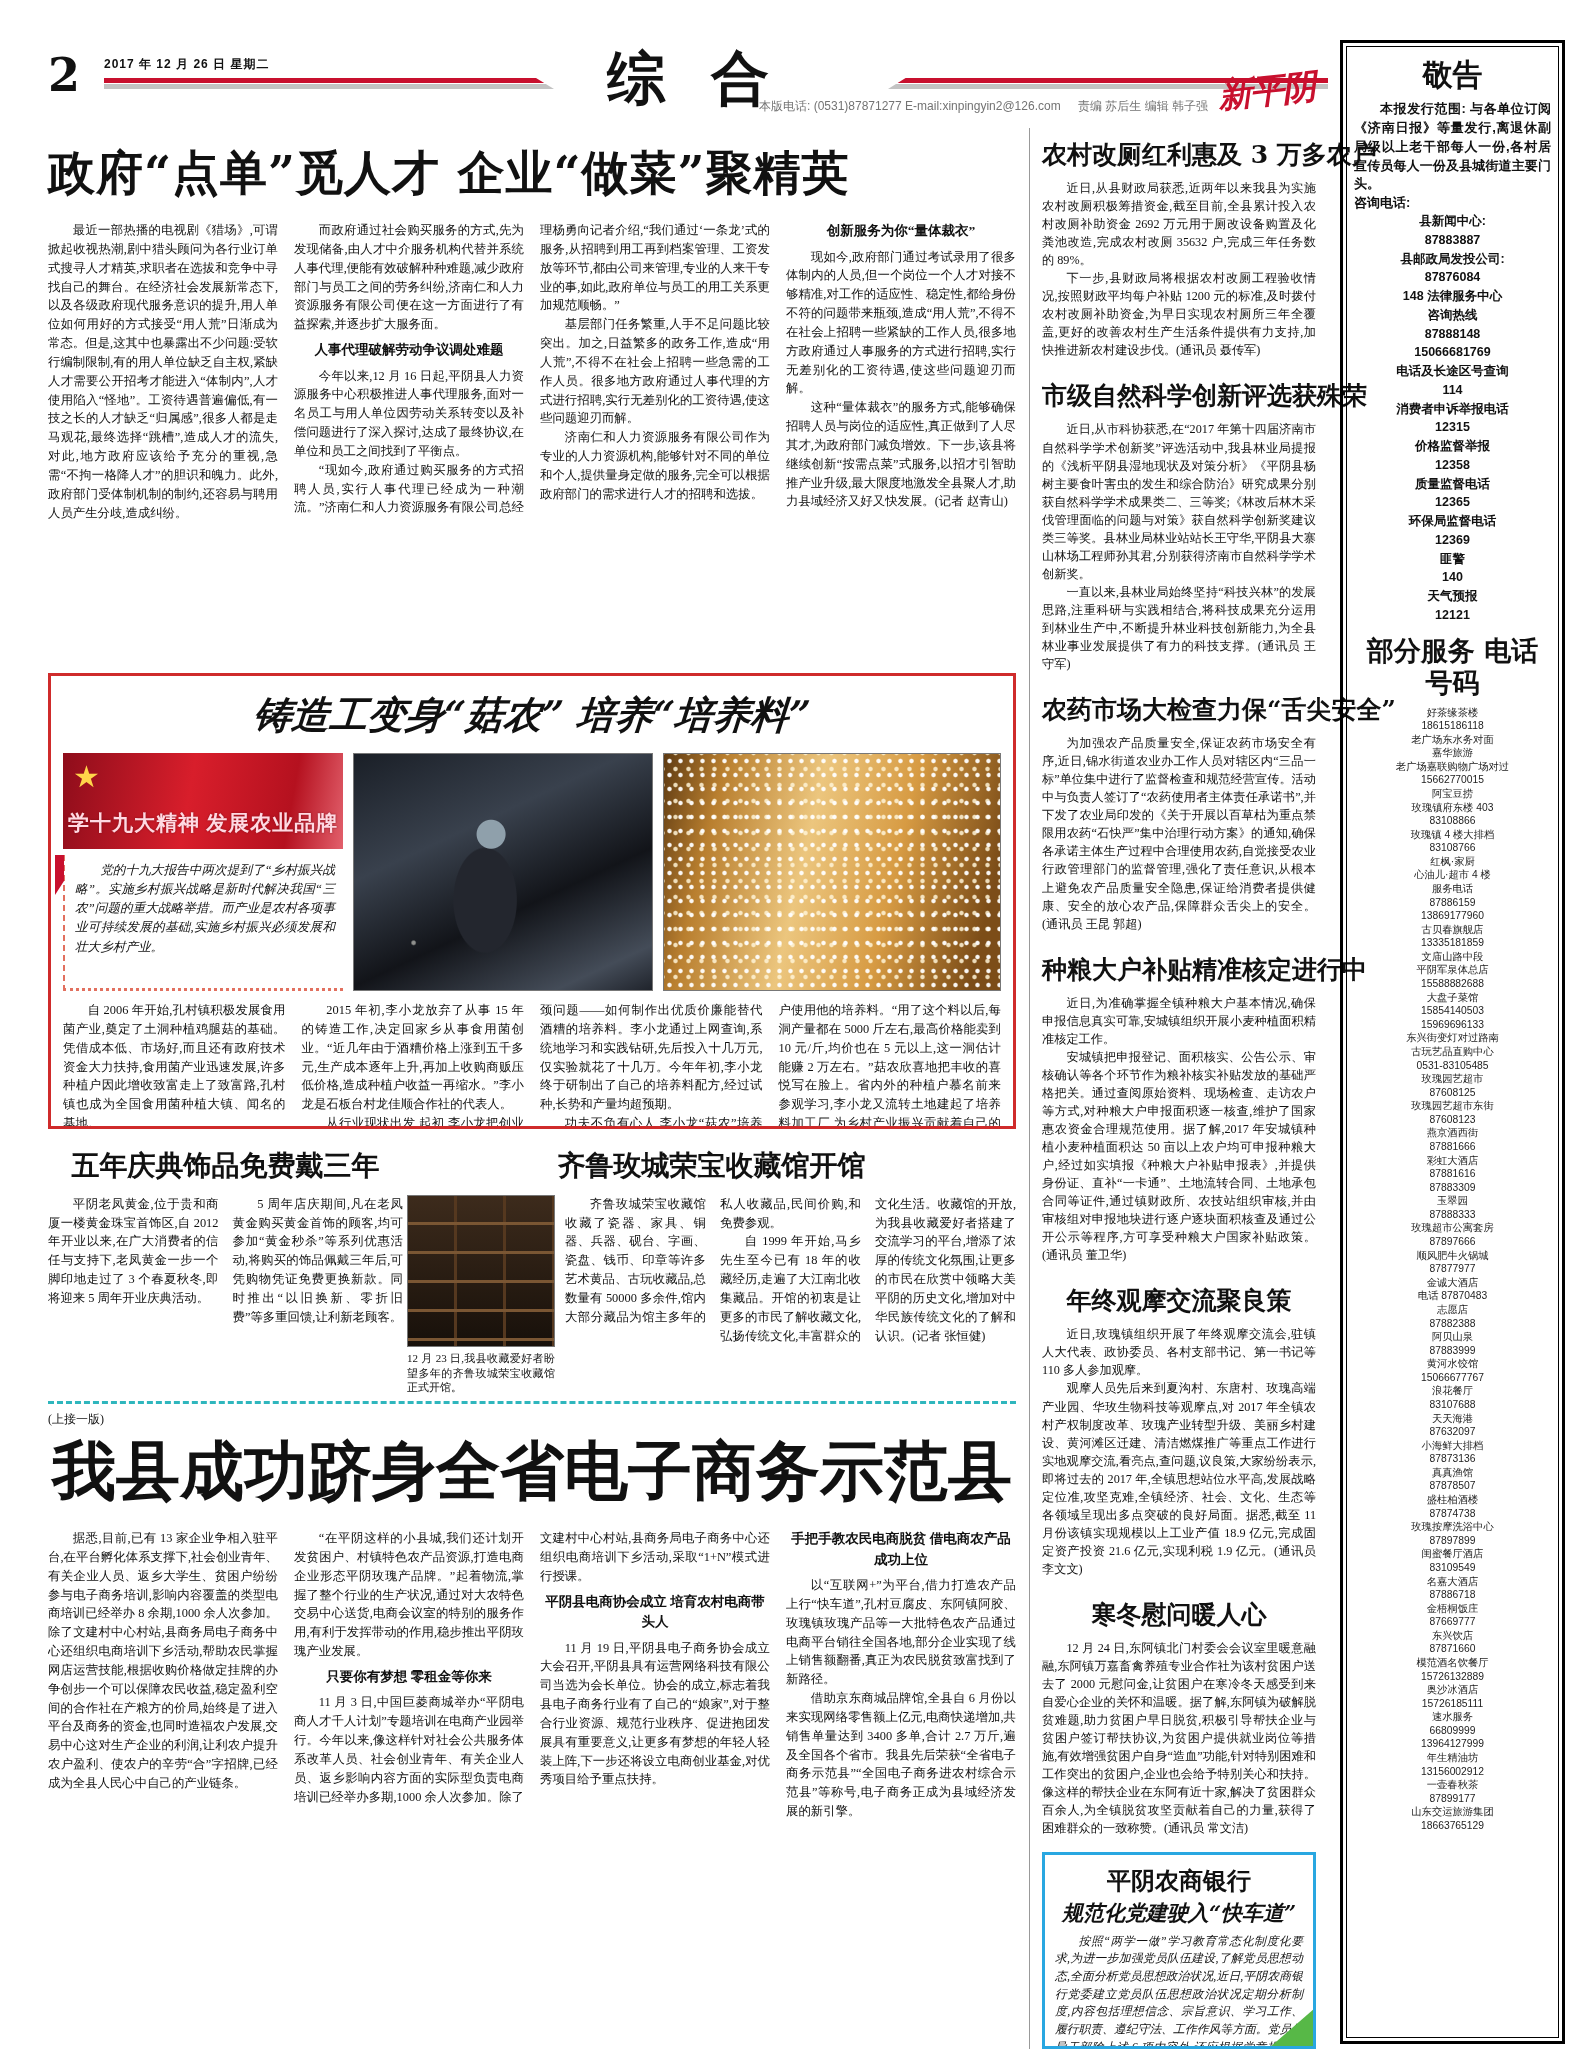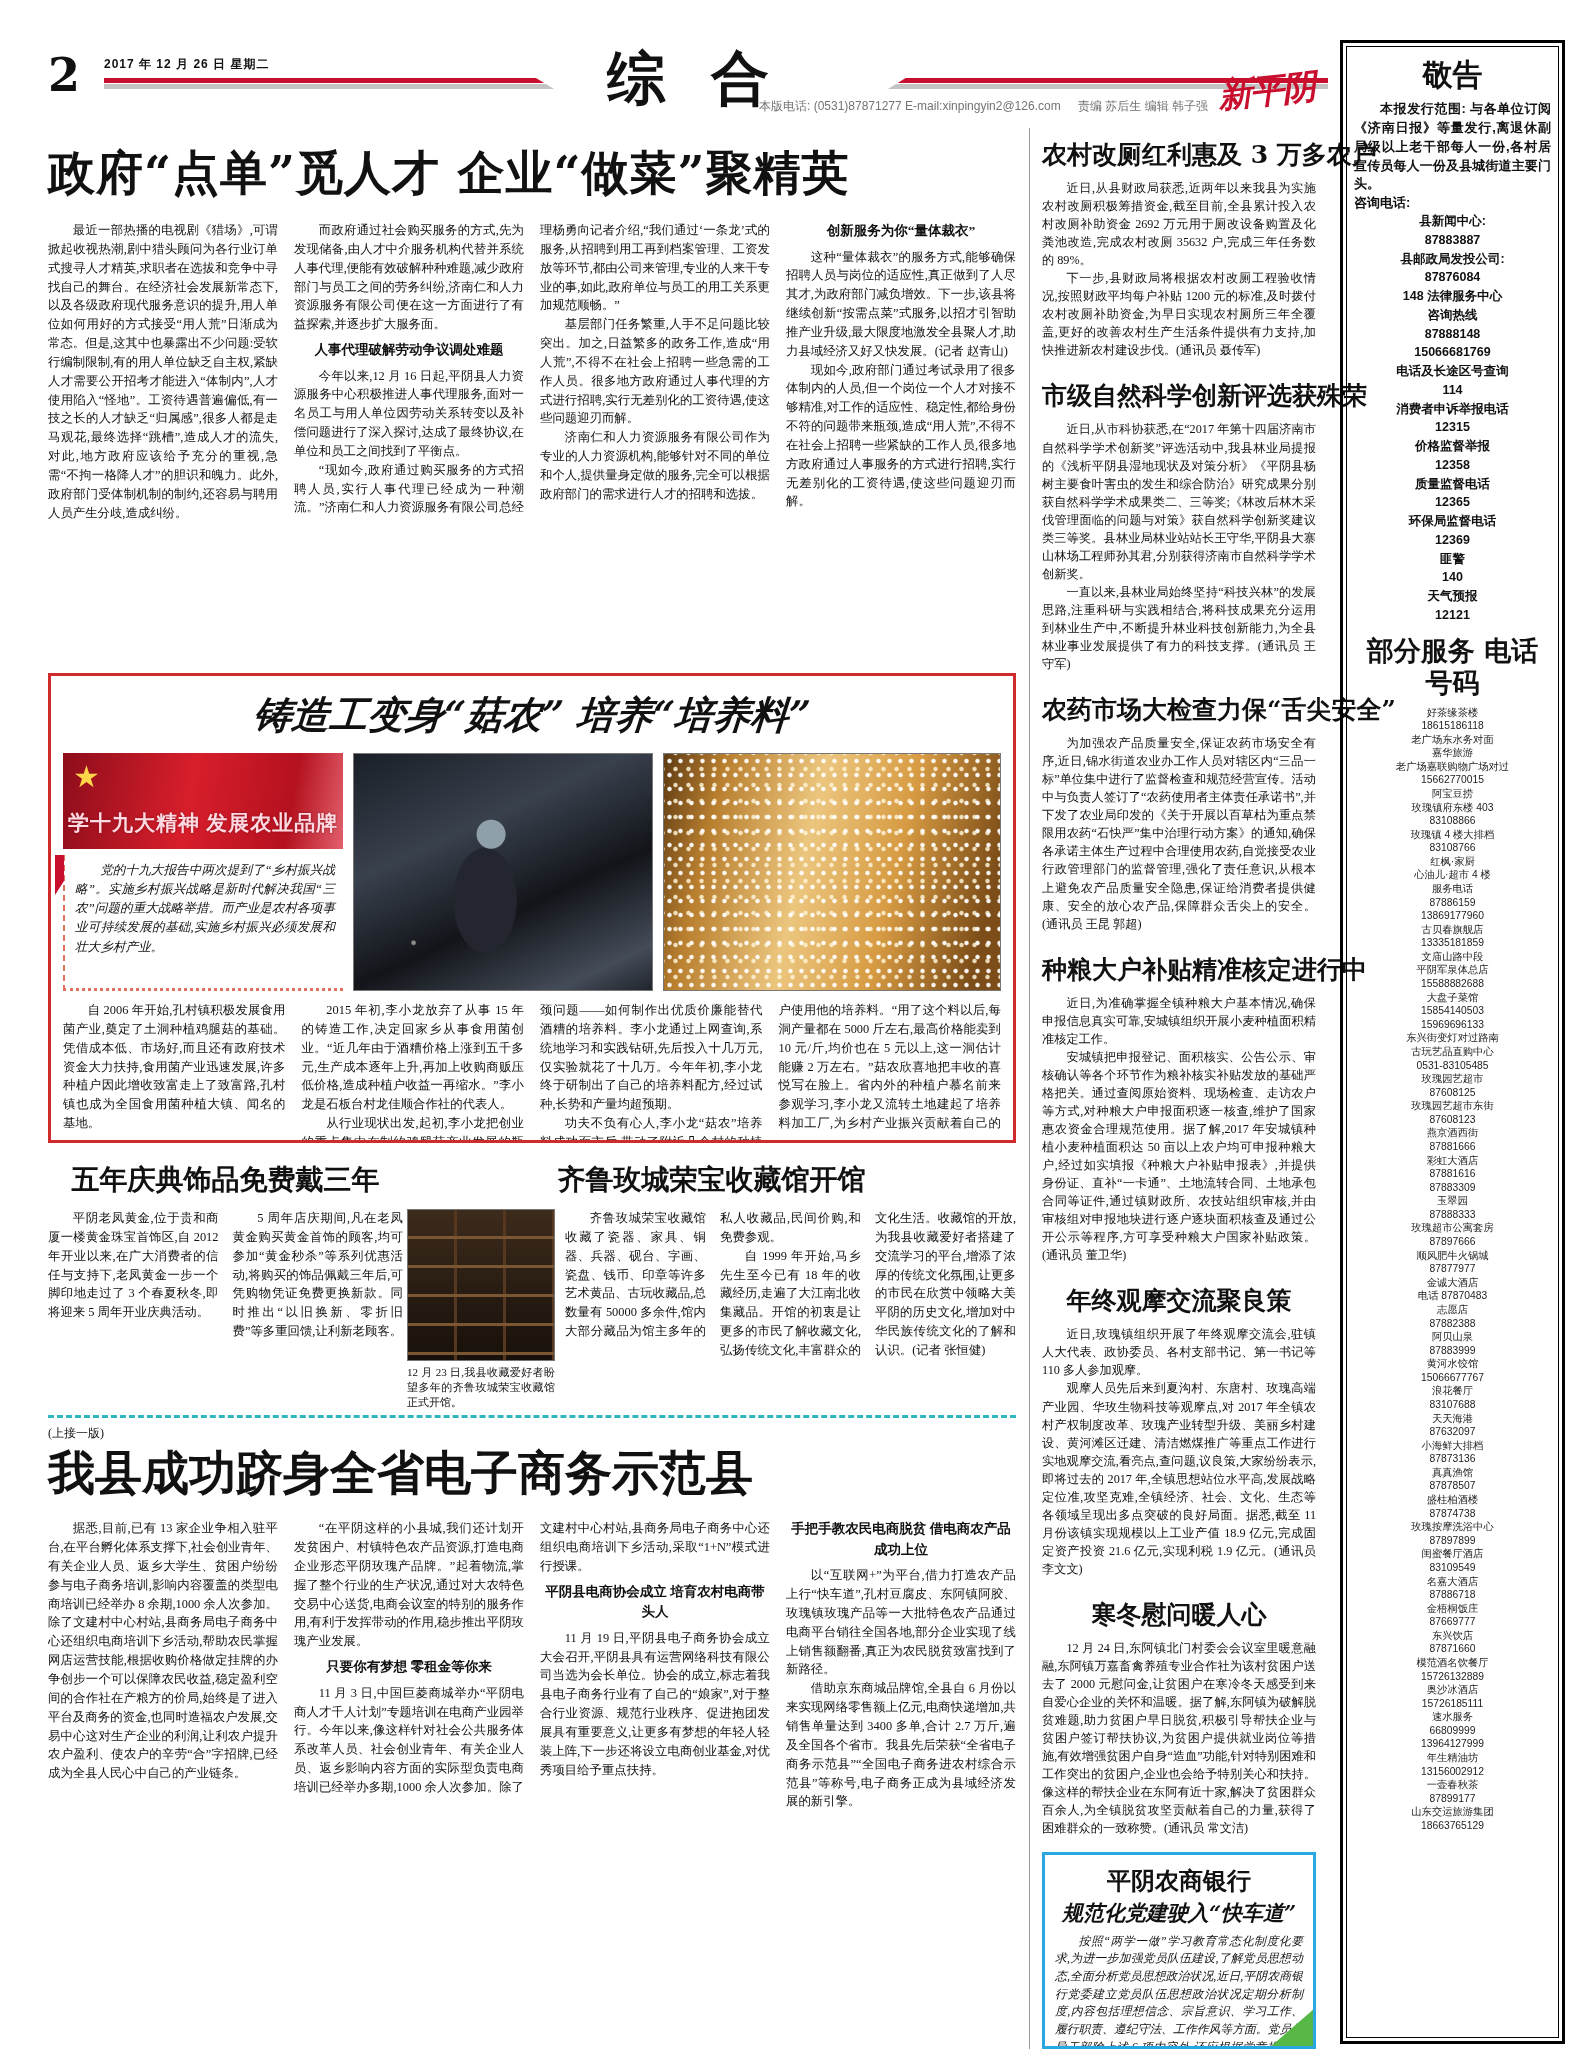--- a/index.html
+++ b/index.html
@@ -76,21 +76,21 @@
   .photo-shelf { width:148px; height:152px;
     background:
       repeating-linear-gradient(#00000000 0 26px, #7a5633 26px 29px),
       repeating-linear-gradient(90deg, #00000000 0 46px, #55381f 46px 49px),
       linear-gradient(#3d2b1c,#17100a); }
   .photo-caption { font-size:11px; line-height:1.35; text-indent:0; margin-top:4px; }
   .mid-right .mid-body { columns:3; column-gap:14px; height:200px; overflow:hidden; flex:1; }
   
   .teal-divider { border-top:3px dashed #2fb6bd; margin:4px 0 6px; }
   .continued { font-size:12px; text-indent:0; }
-  .bottom-head { text-align:left; font-size:47px; font-weight:900; font-family:"DejaVu Serif", serif; margin:0 0 14px; }
+  .bottom-head { text-align:center; font-size:64px; font-weight:900; font-family:"DejaVu Serif", serif; margin:0 0 14px; }
   .bottom-body { columns:4; column-gap:16px; height:520px; overflow:hidden; }
   
   .rc-article { margin-bottom:10px; }
   .rc-article h3 { text-align:center; font-size:25px; font-weight:900; margin:10px 0 8px; font-family:"DejaVu Serif", serif; white-space:nowrap; }
   .rc-article p { font-size:12.2px; line-height:1.48; }
   .rc-body { overflow:hidden; }
   
   .bank-ad { border:3px solid #29a7e1; padding:10px 10px 8px; margin-top:4px; position:relative; overflow:hidden; }
   .bank-ad .ad-title { text-align:center; font-size:24px; font-weight:900; font-family:"Liberation Sans", sans-serif; }
   .bank-ad .ad-subtitle { text-align:center; font-size:21px; font-weight:900; font-style:italic; font-family:"DejaVu Serif", serif; margin:2px 0 6px; }
@@ -135,22 +135,22 @@
           <h1 class="lead-head">政府“点单”觅人才  企业“做菜”聚精英</h1>
           <div class="lead-body">
               <p>最近一部热播的电视剧《猎场》,可谓掀起收视热潮,剧中猎头顾问为各行业订单式搜寻人才精英,求职者在选拔和竞争中寻找自己的舞台。在经济社会发展新常态下,以及各级政府现代服务意识的提升,用人单位如何用好的方式接受“用人荒”日渐成为常态。但是,这其中也暴露出不少问题:受软行编制限制,有的用人单位缺乏自主权,紧缺人才需要公开招考才能进入“体制内”,人才使用陷入“怪地”。工资待遇普遍偏低,有一技之长的人才缺乏“归属感”,很多人都是走马观花,最终选择“跳槽”,造成人才的流失,对此,地方政府应该给予充分的重视,急需“不拘一格降人才”的胆识和魄力。此外,政府部门受体制机制的制约,还容易与聘用人员产生分歧,造成纠纷。</p>
               <p>而政府通过社会购买服务的方式,先为发现储备,由人才中介服务机构代替并系统人事代理,便能有效破解种种难题,减少政府部门与员工之间的劳务纠纷,济南仁和人力资源服务有限公司便在这一方面进行了有益探索,并逐步扩大服务面。</p>
               <p class="subhead">人事代理破解劳动争议调处难题</p>
               <p>今年以来,12 月 16 日起,平阴县人力资源服务中心积极推进人事代理服务,面对一名员工与用人单位因劳动关系转变以及补偿问题进行了深入探讨,达成了最终协议,在单位和员工之间找到了平衡点。</p>
               <p>“现如今,政府通过购买服务的方式招聘人员,实行人事代理已经成为一种潮流。”济南仁和人力资源服务有限公司总经理杨勇向记者介绍,“我们通过‘一条龙’式的服务,从招聘到用工再到档案管理、工资发放等环节,都由公司来管理,专业的人来干专业的事,如此,政府单位与员工的用工关系更加规范顺畅。”</p>
               <p>基层部门任务繁重,人手不足问题比较突出。加之,日益繁多的政务工作,造成“用人荒”,不得不在社会上招聘一些急需的工作人员。很多地方政府通过人事代理的方式进行招聘,实行无差别化的工资待遇,使这些问题迎刃而解。</p>
               <p>济南仁和人力资源服务有限公司作为专业的人力资源机构,能够针对不同的单位和个人,提供量身定做的服务,完全可以根据政府部门的需求进行人才的招聘和选拔。</p>
               <p class="subhead">创新服务为你“量体裁衣”</p>
+              <p>现如今,政府部门通过考试录用了很多体制内的人员,但一个岗位一个人才对接不够精准,对工作的适应性、稳定性,都给身份不符的问题带来瓶颈,造成“用人荒”,不得不在社会上招聘一些紧缺的工作人员,很多地方政府通过人事服务的方式进行招聘,实行无差别化的工资待遇,使这些问题迎刃而解。</p>
               <p>这种“量体裁衣”的服务方式,能够确保招聘人员与岗位的适应性,真正做到了人尽其才,为政府部门减负增效。下一步,该县将继续创新“按需点菜”式服务,以招才引智助推产业升级,最大限度地激发全县聚人才,助力县域经济又好又快发展。(记者 赵青山)</p>
-              <p>现如今,政府部门通过考试录用了很多体制内的人员,但一个岗位一个人才对接不够精准,对工作的适应性、稳定性,都给身份不符的问题带来瓶颈,造成“用人荒”,不得不在社会上招聘一些紧缺的工作人员,很多地方政府通过人事服务的方式进行招聘,实行无差别化的工资待遇,使这些问题迎刃而解。</p>
             </div>
         </article>
 
         <section class="feature-box">
           <h2 class="feature-head">铸造工变身“菇农” 培养“培养料”</h2>
           <div class="feature-media">
             <div class="feature-left">
               <div class="banner">
                 <span class="star">★</span>
                 <div class="banner-text">学十九大精神 发展农业品牌</div>

